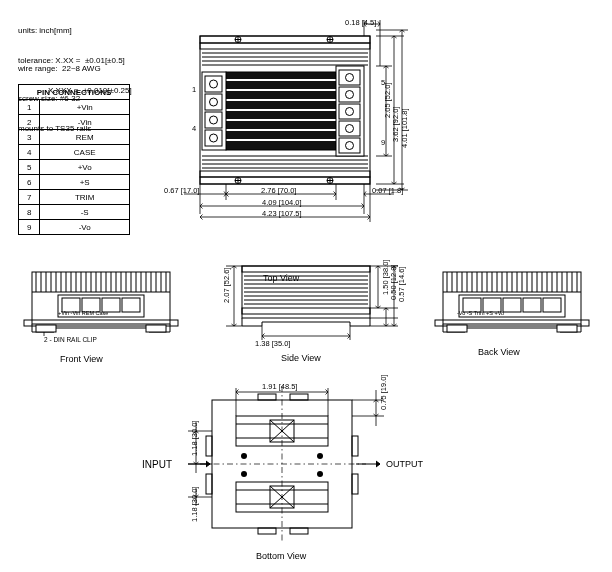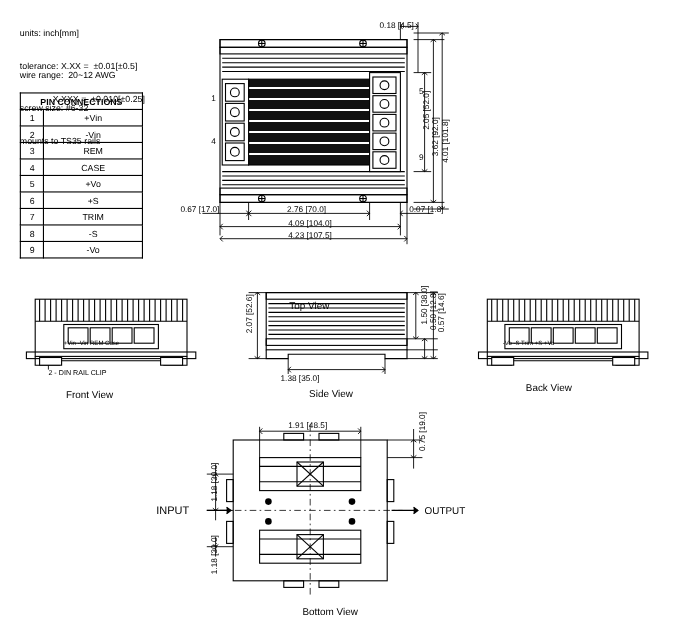--- a/index.html
+++ b/index.html
@@ -31,21 +31,21 @@
 </style>
 </head>
 <body>
 
 <div class="abs notes">
   <div>units: inch[mm]</div>
   <div>tolerance: X.XX =  ±0.01[±0.5]</div>
   <div style="margin-left:30px">X.XXX =  ±0.010[±0.25]</div>
 </div>
 <div class="abs notes2">
-  <div>wire range:  20~12 AWG</div>
+  <div>wire range:  22~8 AWG</div>
   <div>screw size: #6-32</div>
   <div>mounts to TS35 rails</div>
 </div>
 
 <table class="pins">
   <tbody>
       <tr>
         <th class="title" colspan="2">PIN CONNECTIONS</th>
       </tr>
   <tr>
@@ -480,13 +480,13 @@
     <path d="M206,83 L210,86 L206,89" fill="#000"></path>
   </g>
 </svg>
 
 <div class="lbl" style="left:262px;top:382px;">1.91 [48.5]</div>
 <div class="lbl" style="left:379px;top:410px;transform:rotate(-90deg);transform-origin:left top;">0.75 [19.0]</div>
 <div class="lbl" style="left:190px;top:456px;transform:rotate(-90deg);transform-origin:left top;">1.18 [30.0]</div>
 <div class="lbl" style="left:190px;top:522px;transform:rotate(-90deg);transform-origin:left top;">1.18 [30.0]</div>
 <div class="lbl" style="left:142px;top:459px;font-size:10px;">INPUT</div>
 <div class="lbl" style="left:386px;top:459px;font-size:9px;">OUTPUT</div>
-<div class="viewname" style="left:256px;top:551px;margin-left:19px;">Bottom View</div>
+<div class="viewname" style="left:256px;top:551px;">Bottom View</div>
 
 </body></html>

